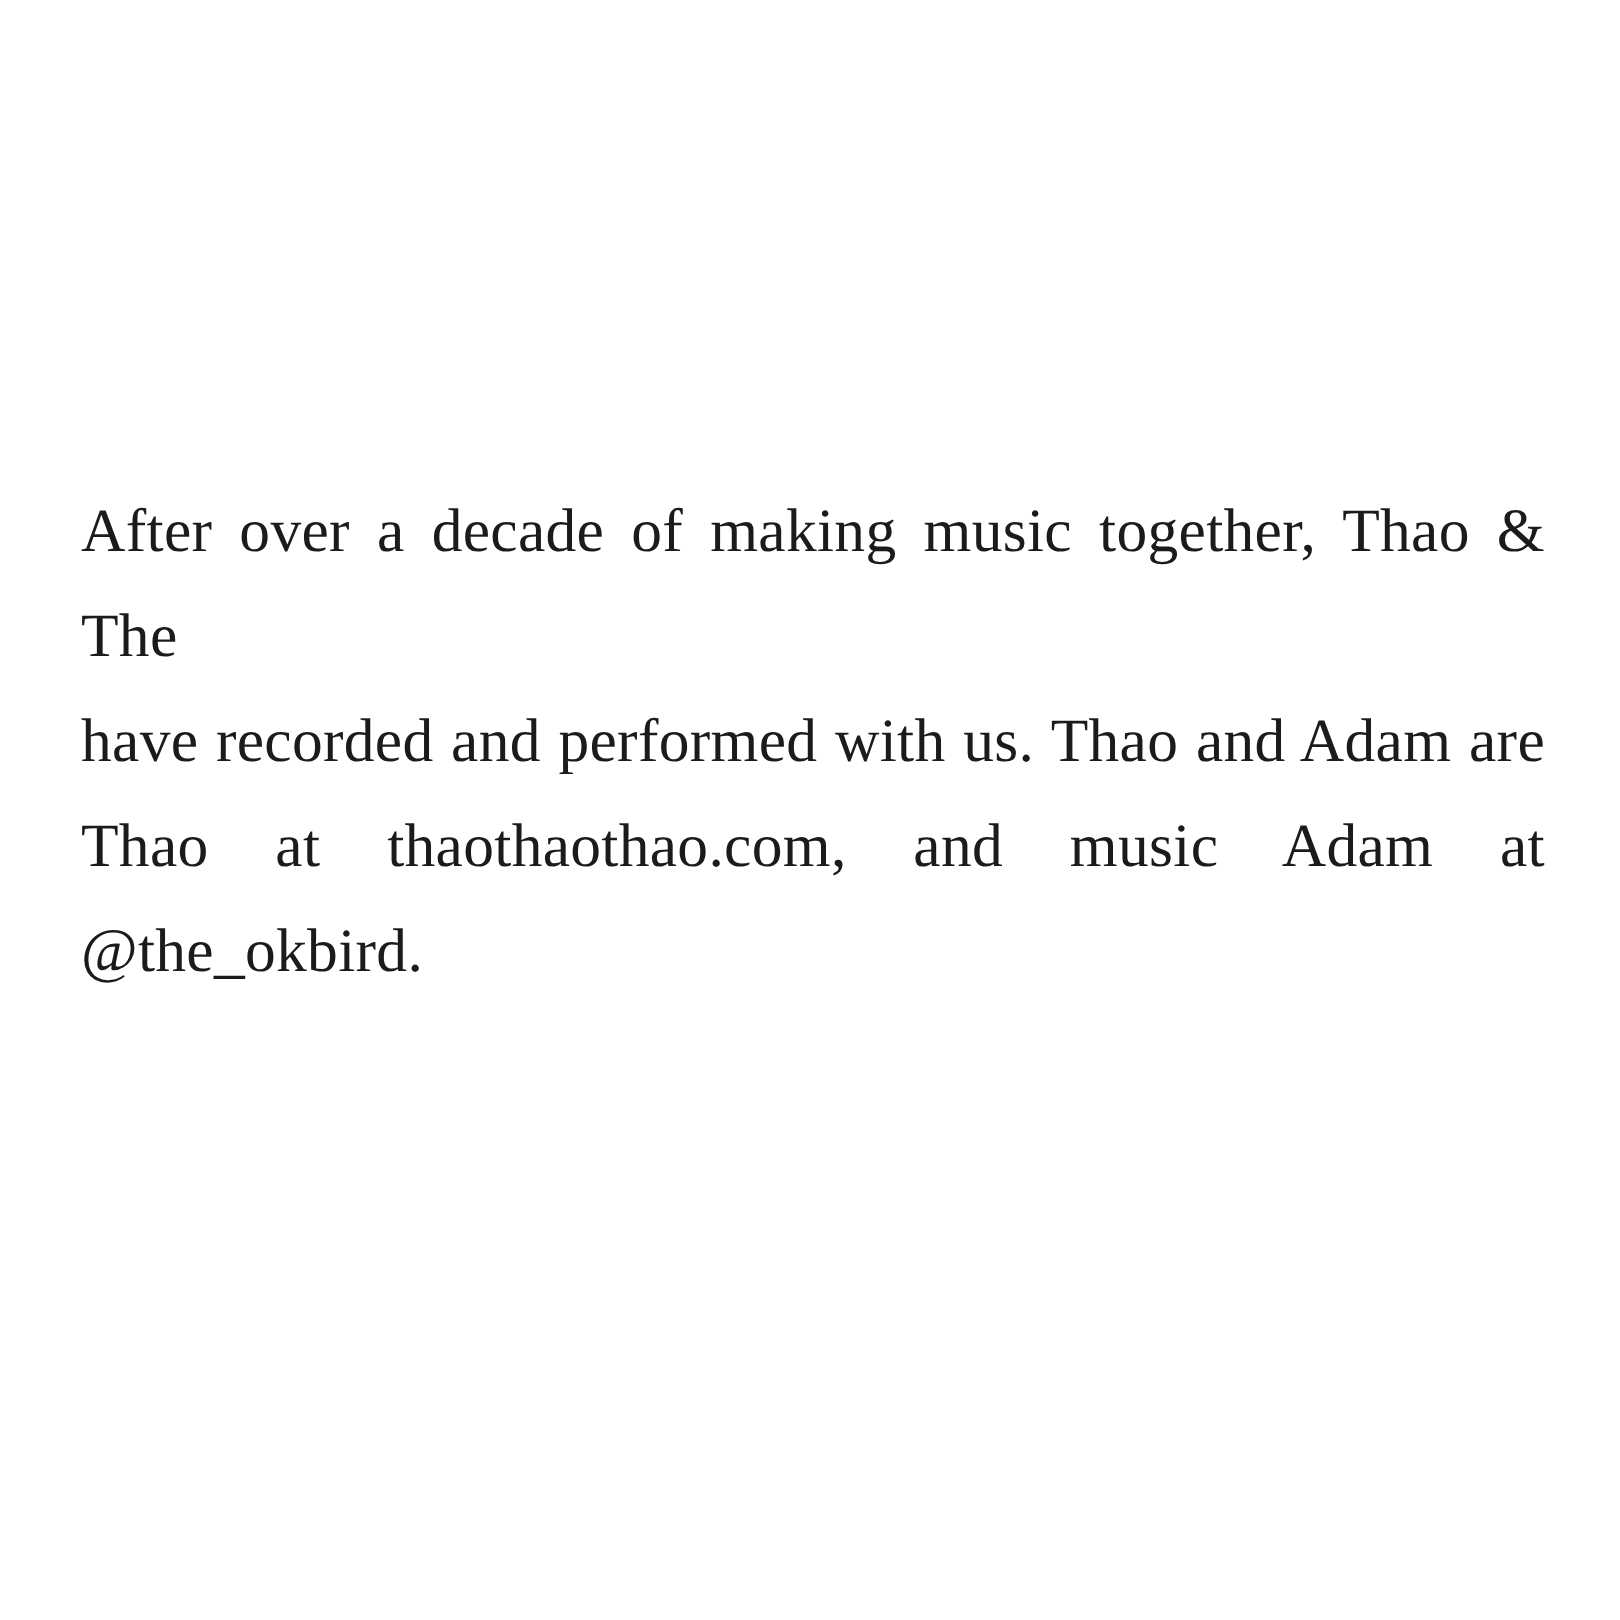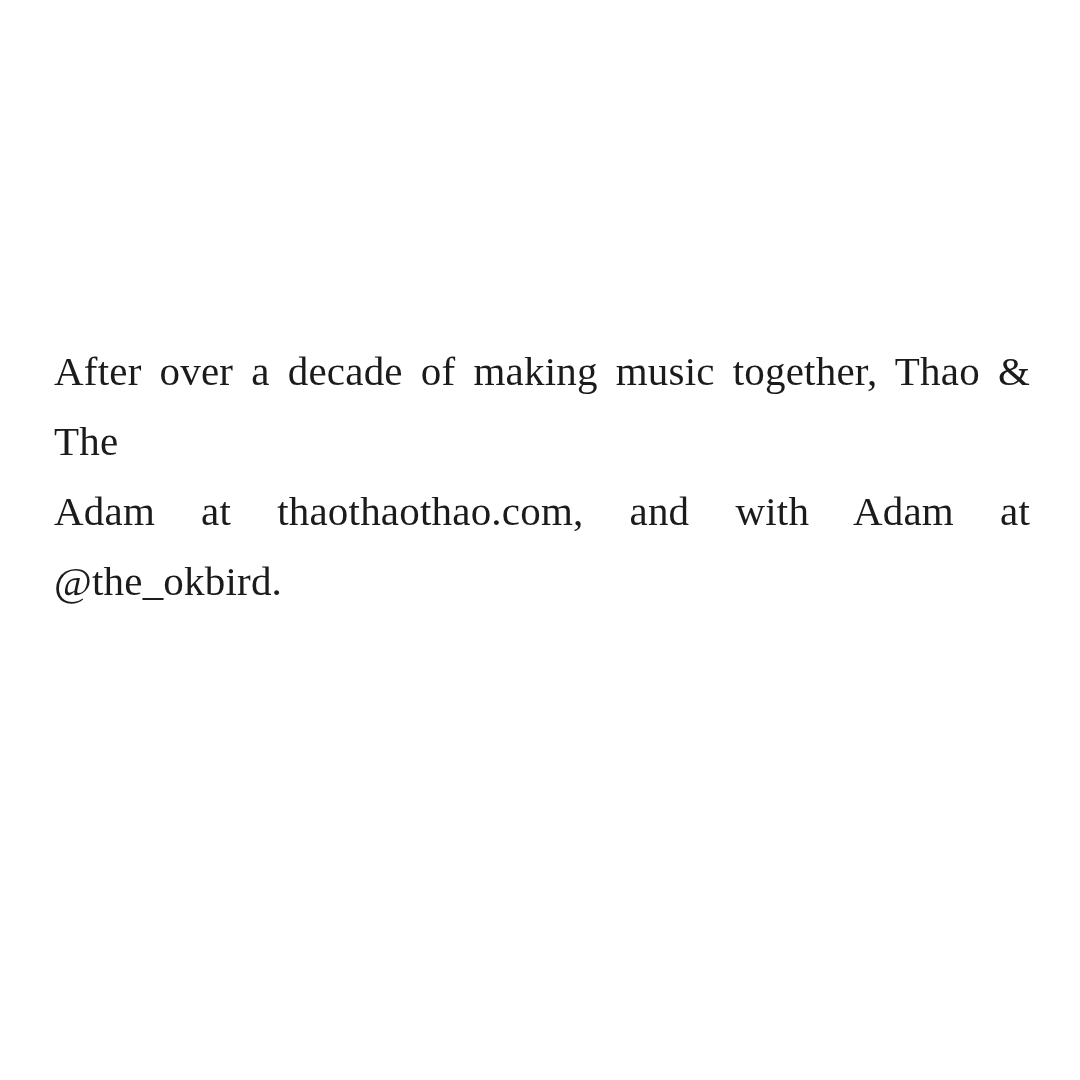--- a/index.html
+++ b/index.html
@@ -10,21 +10,21 @@
   .canvas {
     position: relative;
     width: 1080px;
     height: 1080px;
     background: #ffffff;
     overflow: hidden;
     font-family: "Liberation Serif", "DejaVu Serif", serif;
   }
   .announcement {
     position: absolute;
-    top: 336px;
+    top: 318px;
     left: 54px;
     width: 976px;
     color: #1b1b1b;
     font-size: 41px;
     line-height: 70px;
     letter-spacing: 0.2px;
   }
   .announcement .line {
     display: block;
     text-align: justify;
@@ -32,15 +32,16 @@
     white-space: normal;
     -moz-text-align-last: justify;
   }
 </style>
 </head>
 <body>
 
 <div class="canvas">
   <div class="announcement">
     <span class="line">After over a decade of making music together, Thao &amp; The</span>
-    <span class="line">Adam at thaothaothao.com, and with Adam at @the_okbird.</span>
+    <span class="line">have recorded and performed with us. Thao and Adam are</span>
+    <span class="line">Thao at thaothaothao.com, and music Adam at @the_okbird.</span>
   </div>
 </div>
 
 </body></html>

